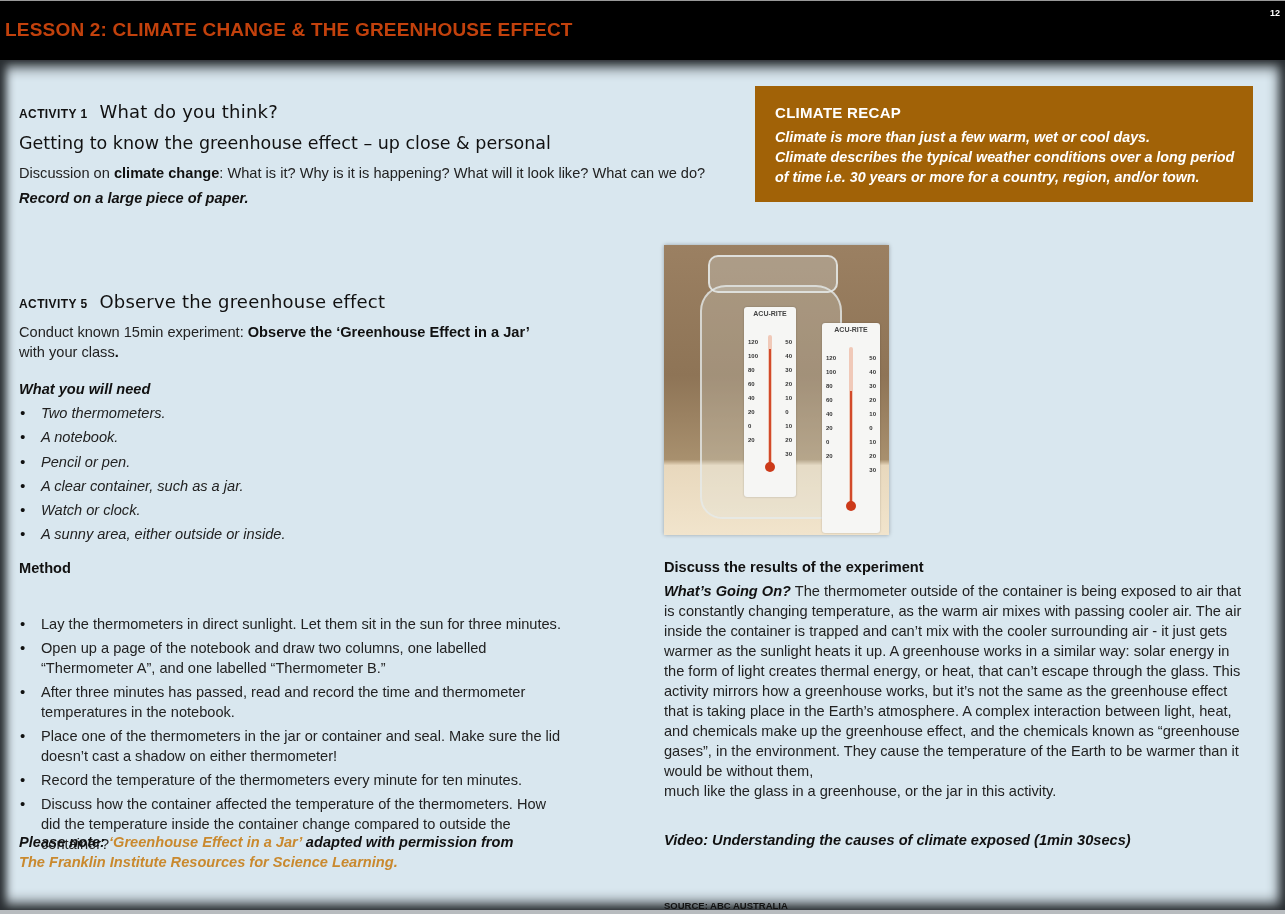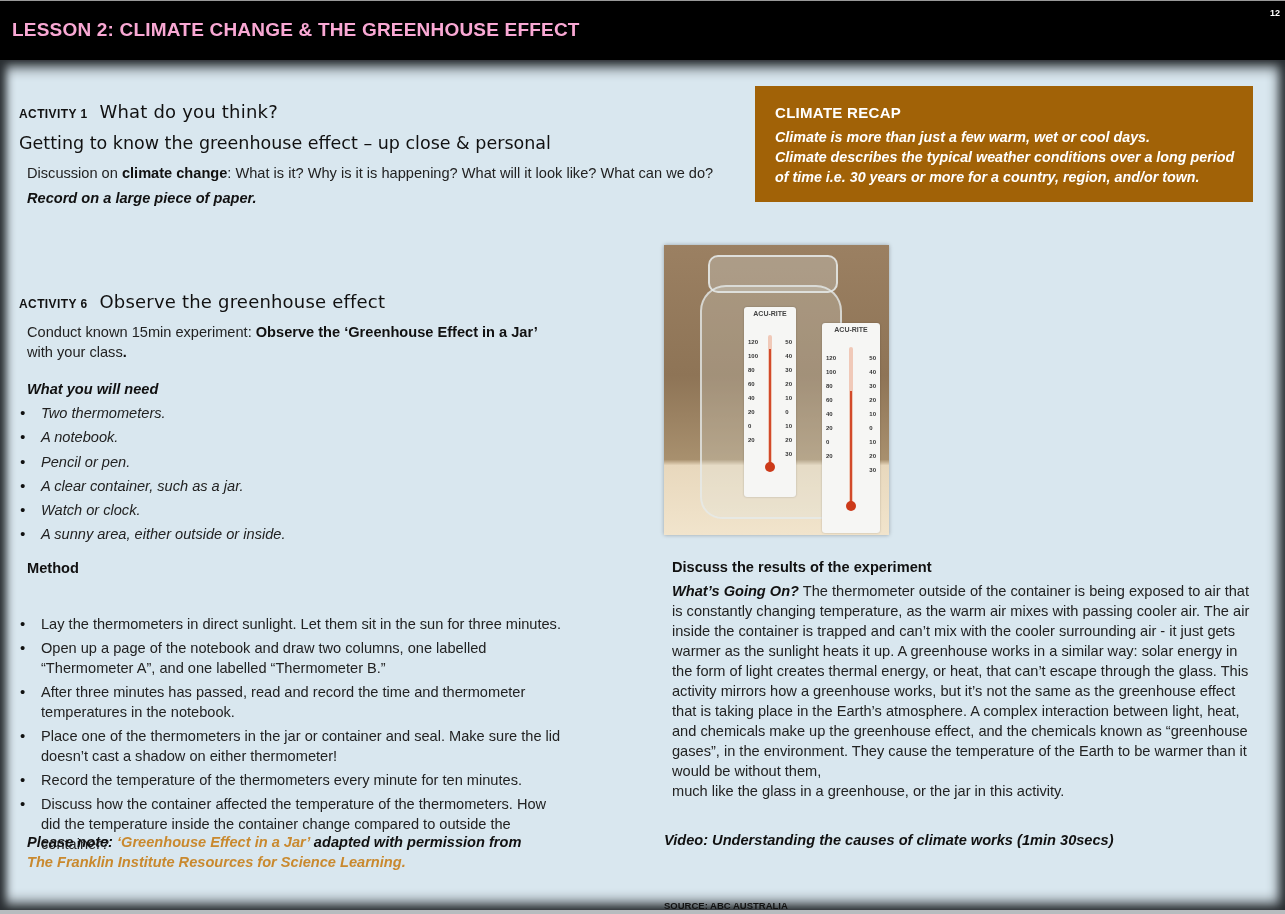--- a/index.html
+++ b/index.html
@@ -6,22 +6,22 @@
     body {
       width: 1285px; height: 914px; overflow: hidden; position: relative;
       background: #000;
       font-family: "Liberation Sans", sans-serif;
     }
     .header {
       position: absolute; left: 0; top: 0; width: 1285px; height: 60px;
       background: #000; border-top: 1px solid #999;
     }
     .header-title {
-      position: absolute; left: 12px; top: 18px;
-      color: #f9a8d4; font-weight: bold; font-size: 19px; letter-spacing: 0.2px;
+      position: absolute; left: 5px; top: 18px;
+      color: #c2410c; font-weight: bold; font-size: 19px; letter-spacing: 0.2px;
       font-family: "Liberation Sans", sans-serif;
     }
     .page-number {
       position: absolute; right: 5px; top: 7px;
       color: #fff; font-weight: bold; font-size: 9px;
     }
     .page {
       position: absolute; left: 0; top: 60px; width: 1285px; height: 852px;
       background: #d9e7ef;
       box-shadow: inset 10px 0 10px -4px #2a2f33, inset -10px 0 12px -4px #2a2f33,
@@ -35,21 +35,21 @@
       font-size: 12px; font-weight: bold; letter-spacing: 0.4px; color: #111;
       font-variant: small-caps;
     }
     .activity-heading {
       font-family: "DejaVu Sans", sans-serif; font-size: 18px; color: #111;
       margin-left: 12px; letter-spacing: 0.2px;
     }
     .subheading {
       font-family: "DejaVu Sans", sans-serif; font-size: 17.5px; color: #111;
     }
-    .body-text { font-size: 14.6px; color: #222; line-height: 20px; margin-left: 8px; }
+    .body-text { font-size: 14.6px; color: #222; line-height: 20px; }
     .bold { font-weight: bold; color: #111; }
     .italic-bold { font-style: italic; font-weight: bold; color: #111; }
     .orange { color: #c9892e; }
     ul.bullets { list-style: none; margin: 0; padding: 0; }
     ul.bullets li {
       position: relative; padding-left: 22px; font-size: 14.6px; color: #222; line-height: 20px;
     }
     ul.bullets li::before {
       content: "\2022"; position: absolute; left: 1px; top: 0; color: #111; font-size: 15px;
     }
@@ -110,21 +110,21 @@
 
 <div class="recap">
   <div class="recap-title">CLIMATE RECAP</div>
   <div class="recap-body">
     <div>Climate is more than just a few warm, wet or cool days.</div>
     <div>Climate describes the typical weather conditions over a long period of time i.e. 30 years or more for a country, region, and/or town.</div>
   </div>
 </div>
 
 <div class="abs" style="left:19px; top:291px;">
-  <span class="activity-label">ACTIVITY 6</span><span class="activity-heading">Observe the greenhouse effect</span>
+  <span class="activity-label">ACTIVITY 5</span><span class="activity-heading">Observe the greenhouse effect</span>
 </div>
 <div class="abs body-text" style="left:19px; top:322px; width:560px;">
   <span>Conduct known 15min experiment: </span><span class="bold">Observe the ‘Greenhouse Effect in a Jar’</span><br>
   <span>with your class</span><span class="bold">.</span>
 </div>
 
 <div class="abs body-text italic-bold" style="left:19px; top:379px;">What you will need</div>
 <ul class="abs bullets needs" style="left:19px; top:403px; width:560px;">
   <li>Two thermometers.</li>
   <li>A notebook.</li>
@@ -208,17 +208,17 @@
   </div>
 </div>
 
 <div class="abs body-text bold" style="left:664px; top:557px;">Discuss the results of the experiment</div>
 <div class="abs body-text" style="left:664px; top:581px; width:585px;">
   <span class="italic-bold">What’s Going On?</span><span> The thermometer outside of the container is being exposed to air that is constantly changing temperature, as the warm air mixes with passing cooler air. The air inside the container is trapped and can’t mix with the cooler surrounding air - it just gets warmer as the sunlight heats it up. A greenhouse works in a similar way: solar energy in the form of light creates thermal energy, or heat, that can’t escape through the glass. This activity mirrors how a greenhouse works, but it’s not the same as the greenhouse effect that is taking place in the Earth’s atmosphere. A complex interaction between light, heat, and chemicals make up the greenhouse effect, and the chemicals known as “greenhouse gases”, in the environment. They cause the temperature of the Earth to be warmer than it would be without them,</span><br>
   <span>much like the glass in a greenhouse, or the jar in this activity.</span>
 </div>
 
 <div class="abs" style="left:664px; top:831px;">
-  <span class="video-label">Video: </span><span class="video-label orange">Understanding the causes of climate works (1min 30secs)</span>
+  <span class="video-label">Video: </span><span class="video-label orange">Understanding the causes of climate exposed (1min 30secs)</span>
 </div>
 <div class="abs source" style="left:664px; top:856px;margin-top:44px;">SOURCE: ABC AUSTRALIA</div>
 
 <div class="bottom-line"></div>
 
 </body></html>

